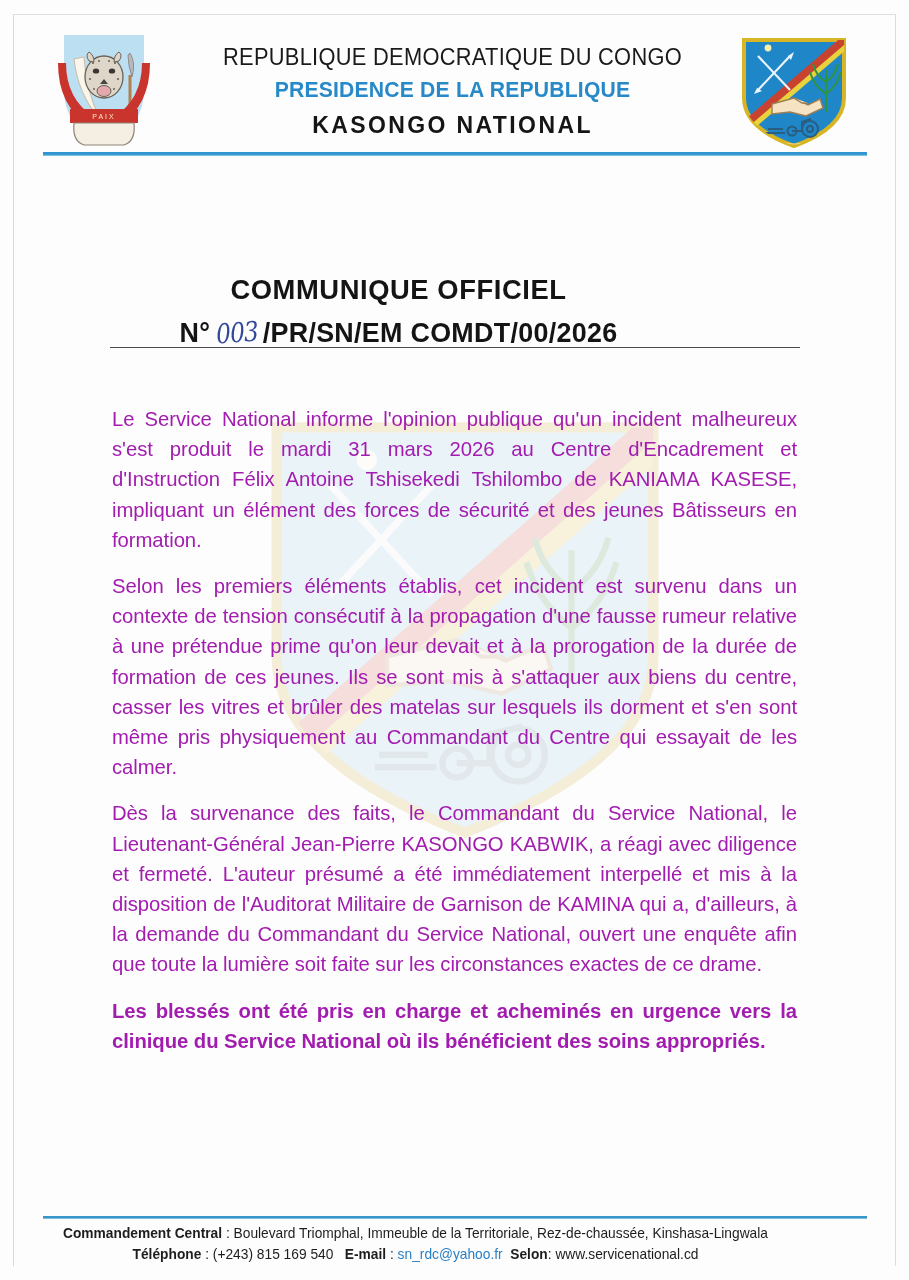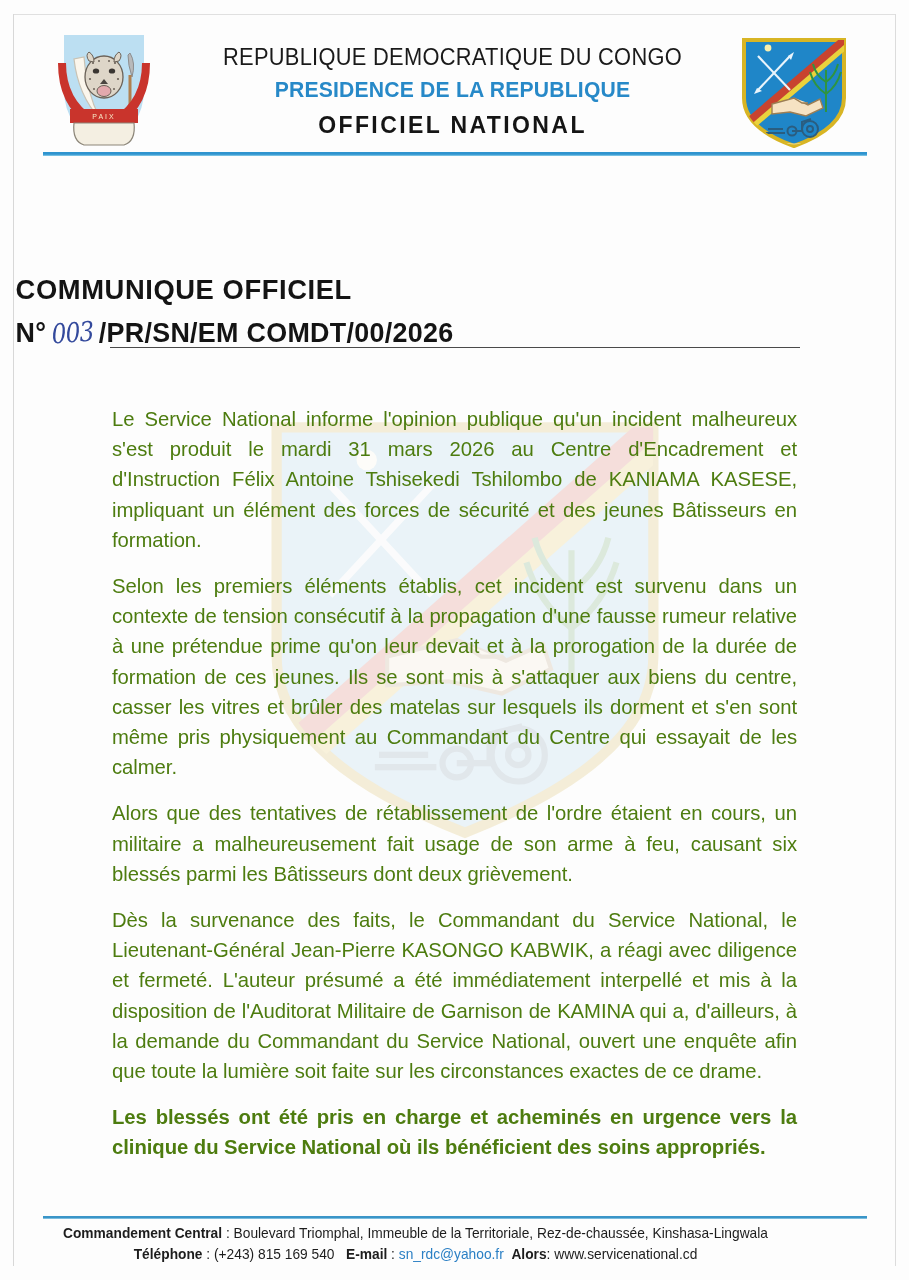--- a/index.html
+++ b/index.html
@@ -103,22 +103,23 @@
     left: 43px; top: 152px;
     width: 824px; height: 4px;
     background: linear-gradient(to bottom, #2f94cf 0%, #2f94cf 55%, #8fd0ea 100%);
   }
 
   
   .title-block {
     position: absolute;
     left: 0; top: 272px;
     width: 781px;
-    text-align: left;
-    z-index: 2;
+    text-align: center;
+    z-index: 2;
+    padding-left: 8px;
   }
   .title-main {
     font-size: 28.5px;
     font-weight: 700;
     color: #141414;
     letter-spacing: 0.6px;
     transform: scaleX(0.96);
     line-height: 1.25;
   }
   .title-sub {
@@ -153,21 +154,21 @@
   .body-text {
     position: absolute;
     left: 112px; top: 404px;
     width: 685px;
     z-index: 2;
   }
   .para {
     text-align: justify;
     font-size: 20.3px;
     line-height: 30.2px;
-    color: #4d7c0f;
+    color: #a21caf;
     margin: 0 0 16px 0;
     letter-spacing: -0.05px;
   }
   .para:last-child { margin-bottom: 0; font-weight: bold; }
 
   
   .footer-rule {
     position: absolute;
     left: 43px; top: 1216px;
     width: 824px; height: 3px;
@@ -281,21 +282,21 @@
         <path d="M26 76 L94 76 L94 90 L26 90 Z" fill="#c9342c"></path>
         <text x="60" y="86" font-family="Liberation Sans, sans-serif" font-size="7" fill="#f7e9c7" text-anchor="middle" letter-spacing="2">PAIX</text>
 
         <path d="M30 90 Q28 108 40 112 L80 112 Q92 108 90 90 Z" fill="#f4efe2" stroke="#8b8578" stroke-width="1.2"></path>
       </svg>
     </div>
 
     <div class="header-text">
       <div class="hdr-line1">REPUBLIQUE DEMOCRATIQUE DU CONGO</div>
       <div class="hdr-line2">PRESIDENCE DE LA REPUBLIQUE</div>
-      <div class="hdr-line3">OFFICIEL NATIONAL</div>
+      <div class="hdr-line3">KASONGO NATIONAL</div>
     </div>
 
     <div class="crest-right">
       <svg viewBox="0 0 112 112" width="112" height="112">
         <defs>
           <clipPath id="hd-shield-clip">
             <path d="M6 4 L106 4 L106 62 Q106 92 56 110 Q6 92 6 62 Z"></path>
           </clipPath>
         </defs>
         <path d="M6 4 L106 4 L106 62 Q106 92 56 110 Q6 92 6 62 Z" fill="#1f86c8" stroke="#d8b524" stroke-width="4"></path>
@@ -342,28 +343,27 @@
     <div class="title-main">COMMUNIQUE OFFICIEL</div>
     <div class="title-sub">
       <span>N°</span><span class="handwritten">003</span><span>/PR/SN/EM COMDT/00/2026</span>
     </div>
   </div>
   <div class="title-rule"></div>
 
   <div class="body-text">
     <p class="para">Le Service National informe l'opinion publique qu'un incident malheureux s'est produit le mardi 31 mars 2026 au Centre d'Encadrement et d'Instruction Félix Antoine Tshisekedi Tshilombo de KANIAMA KASESE, impliquant un élément des forces de sécurité et des jeunes Bâtisseurs en formation.</p>
     <p class="para">Selon les premiers éléments établis, cet incident est survenu dans un contexte de tension consécutif à la propagation d'une fausse rumeur relative à une prétendue prime qu'on leur devait et à la prorogation de la durée de formation de ces jeunes. Ils se sont mis à s'attaquer aux biens du centre, casser les vitres et brûler des matelas sur lesquels ils dorment et s'en sont même pris physiquement au Commandant du Centre qui essayait de les calmer.</p>
-    <p class="para">Alors que des tentatives de rétablissement de l'ordre étaient en cours, un militaire a malheureusement fait usage de son arme à feu, causant six blessés parmi les Bâtisseurs dont deux grièvement.</p>
     <p class="para">Dès la survenance des faits, le Commandant du Service National, le Lieutenant-Général Jean-Pierre KASONGO KABWIK, a réagi avec diligence et fermeté. L'auteur présumé a été immédiatement interpellé et mis à la disposition de l'Auditorat Militaire de Garnison de KAMINA qui a, d'ailleurs, à la demande du Commandant du Service National, ouvert une enquête afin que toute la lumière soit faite sur les circonstances exactes de ce drame.</p>
     <p class="para">Les blessés ont été pris en charge et acheminés en urgence vers la clinique du Service National où ils bénéficient des soins appropriés.</p>
   </div>
 
   <div class="footer-rule"></div>
   <div class="footer">
     <div class="footer-line">
       <span class="fl-bold">Commandement Central</span><span> : Boulevard Triomphal, Immeuble de la Territoriale, Rez-de-chaussée, Kinshasa-Lingwala</span>
     </div>
     <div class="footer-line">
-      <span class="fl-bold">Téléphone</span><span> : (+243) 815 169 540</span>&nbsp;&nbsp;&nbsp;<span class="fl-bold">E-mail</span><span> : </span><span class="fl-email">sn_rdc@yahoo.fr</span>&nbsp;&nbsp;<span class="fl-bold">Alors</span><span>: www.servicenational.cd</span>
+      <span class="fl-bold">Téléphone</span><span> : (+243) 815 169 540</span>&nbsp;&nbsp;&nbsp;<span class="fl-bold">E-mail</span><span> : </span><span class="fl-email">sn_rdc@yahoo.fr</span>&nbsp;&nbsp;<span class="fl-bold">Selon</span><span>: www.servicenational.cd</span>
     </div>
   </div>
 
 </div>
 
 </body></html>

